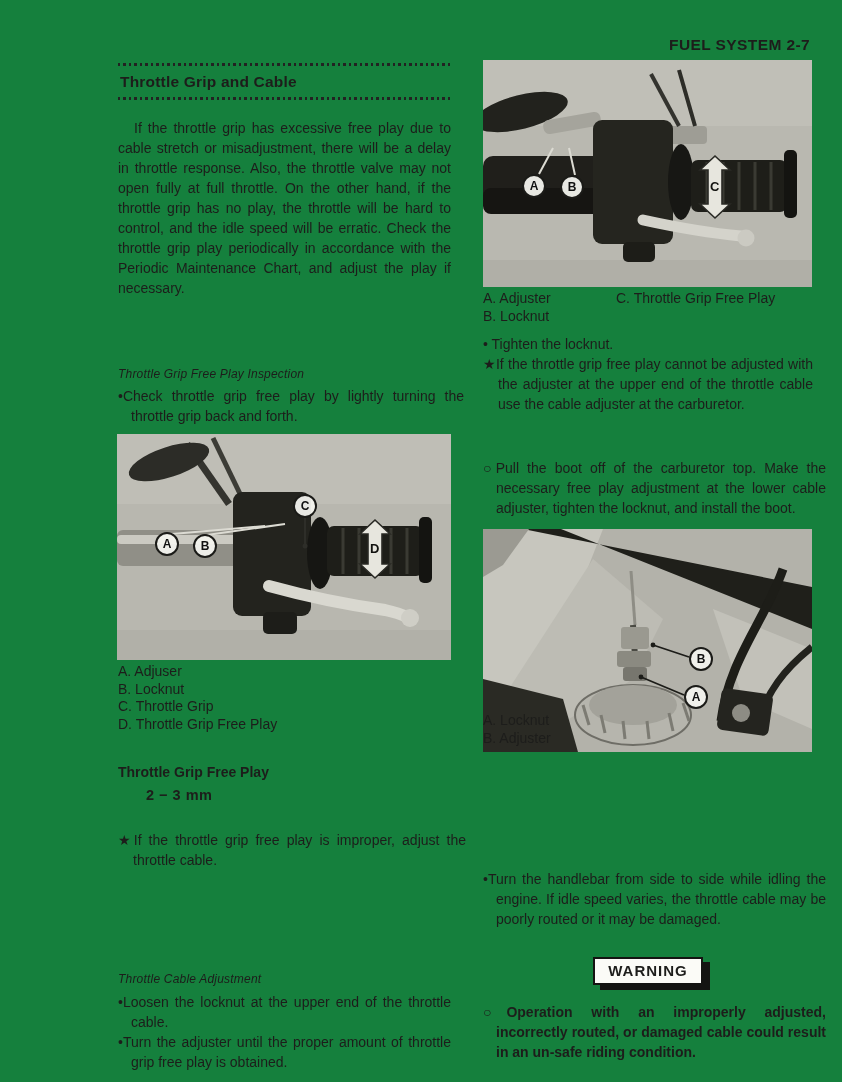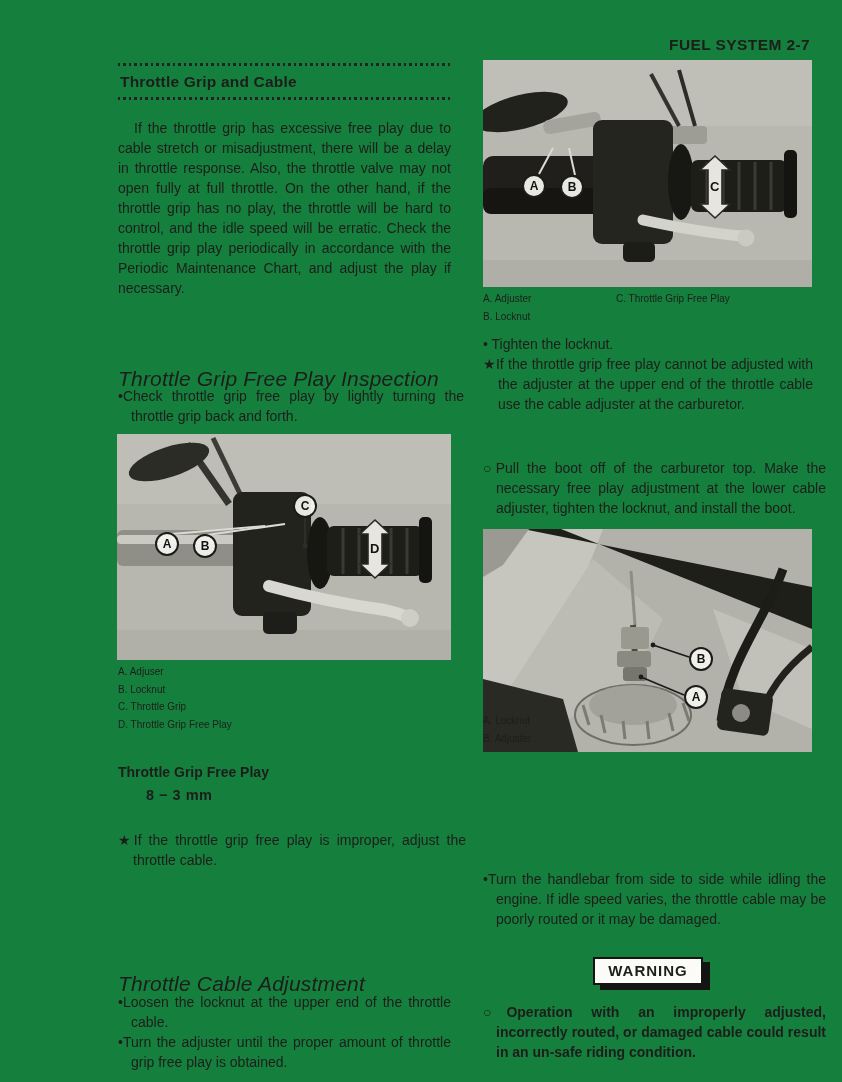--- a/index.html
+++ b/index.html
@@ -8,26 +8,26 @@
     background:#15803d;color:#1d1d1b;
     font-family:"Liberation Sans",sans-serif;
     overflow:hidden;
   }
   .abs{position:absolute;}
   .hdr{font-weight:bold;font-size:15.5px;letter-spacing:.4px;}
   .dotted{height:3px;background:repeating-linear-gradient(to right,#222 0 2.2px,transparent 2.2px 5.5px);}
   .sec-title{font-weight:bold;font-size:15.5px;letter-spacing:.2px;}
   .body-txt{font-size:14px;line-height:20px;text-align:justify;}
   .body-txt p{margin:0;text-indent:16px;}
-  .ital-head{font-style:italic;font-size:21px;letter-spacing:.2px;}
+  .ital-head{font-style:italic;font-size:12px;letter-spacing:.2px;}
   .note{font-size:14px;line-height:20px;text-align:justify;margin:0;padding-left:13px;text-indent:-13px;}
   .note .mk{font-style:normal;}
   .note.star{padding-left:15px;text-indent:-15px;}
   .bold{font-weight:bold;}
-  .labels{font-size:10px;line-height:17.5px;}
+  .labels{font-size:14px;line-height:17.5px;}
   .photo{position:absolute;background:#b7b6ae;overflow:hidden;}
   .photo svg{position:absolute;left:0;top:0;}
   .callout{
     position:absolute;width:20px;height:20px;border:2px solid #1b1b18;border-radius:50%;
     background:rgba(243,243,238,.95);color:#111;
     font-weight:bold;font-size:12px;line-height:20px;text-align:center;
   }
   .arrow-letter{position:absolute;font-weight:bold;font-size:13px;color:#12120f;}
   .spec-title{font-weight:bold;font-size:14px;}
   .spec-value{font-weight:bold;font-size:14.5px;padding-left:28px;letter-spacing:.5px;}
@@ -104,21 +104,21 @@
   </div>
 
   <div class="abs labels" style="left:118px;top:663px;">
     <div>A. Adjuser</div>
     <div>B. Locknut</div>
     <div>C. Throttle Grip</div>
     <div>D. Throttle Grip Free Play</div>
   </div>
 
   <div class="abs spec-title" style="left:118px;top:764px;">Throttle Grip Free Play</div>
-  <div class="abs spec-value" style="left:118px;top:787px;">8 − 3 mm</div>
+  <div class="abs spec-value" style="left:118px;top:787px;">2 − 3 mm</div>
 
   <p class="abs note star" style="left:118px;top:830px;width:333px;"><span class="mk">★</span><span>If the throttle grip free play is improper, adjust the throttle cable.</span></p>
 
   <div class="abs ital-head" style="left:118px;top:972px;">Throttle Cable Adjustment</div>
   <div class="abs" style="left:118px;top:992px;width:333px;">
     <p class="note"><span class="mk">•</span><span>Loosen the locknut at the upper end of the throttle cable.</span></p>
     <p class="note"><span class="mk">•</span><span>Turn the adjuster until the proper amount of throttle grip free play is obtained.</span></p>
   </div>
 
   <div class="photo" style="left:483px;top:60px;width:329px;height:227px;">

